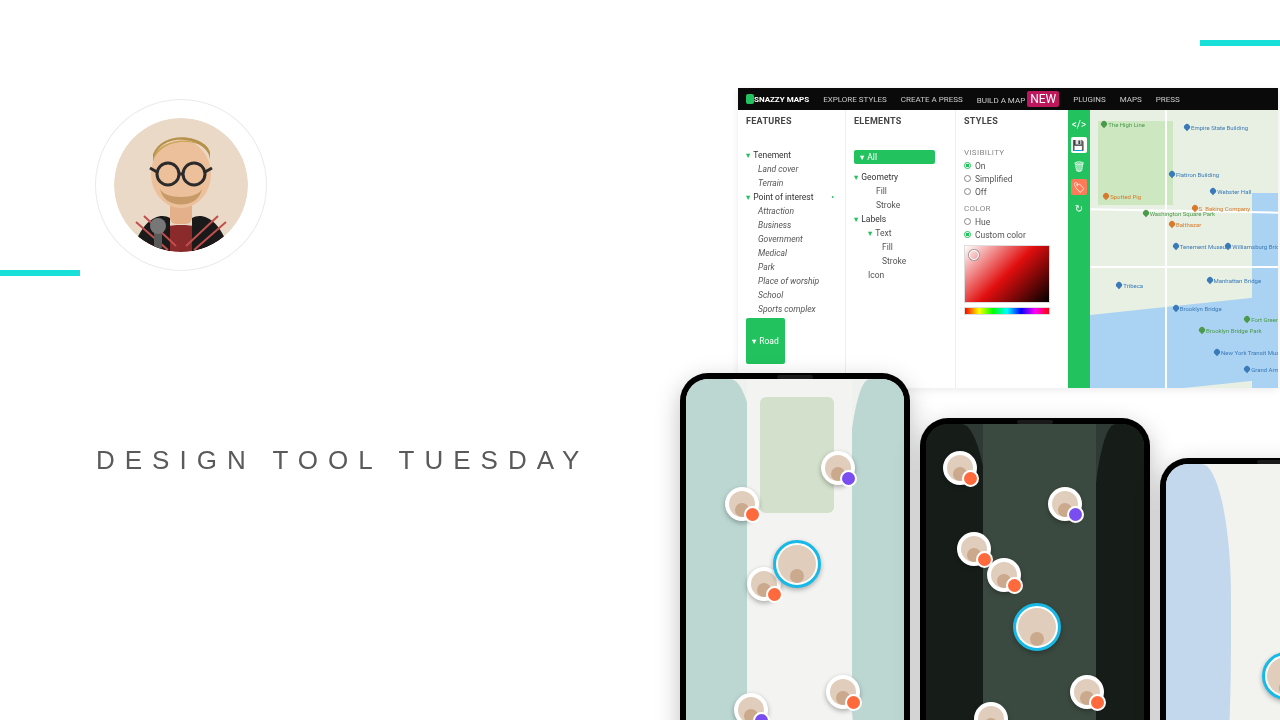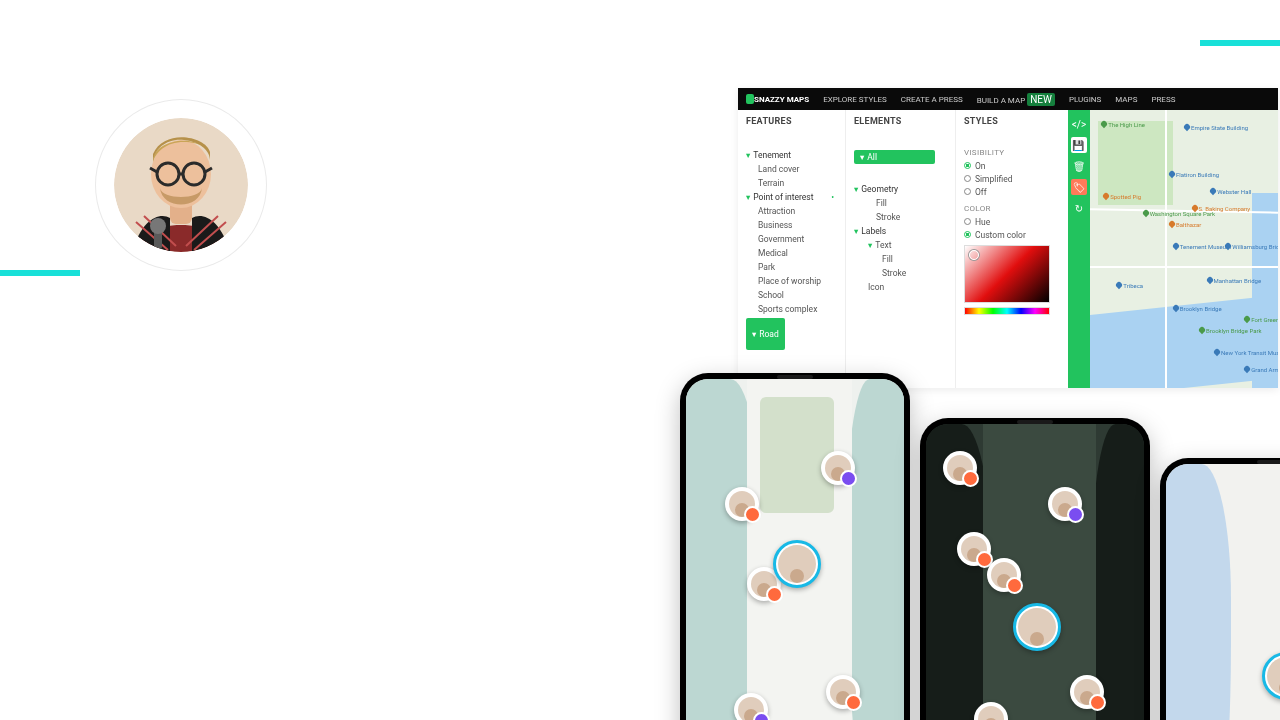--- a/index.html
+++ b/index.html
@@ -26,33 +26,33 @@
 
     
     .composite { position: absolute; left: 680px; top: 88px; width: 600px; height: 620px; }
 
     
     .editor { position: absolute; top: 0; left: 58px; width: 540px; height: 300px; background: #fff; box-shadow: 0 2px 8px rgba(0,0,0,0.08); font-size: 9px; color: #333; }
     .editor .topbar { background: #0a0a0a; color: #ddd; height: 22px; display: flex; align-items: center; padding: 0 8px; gap: 14px; font-size: 8px; }
     .editor .topbar .brand { color: #fff; font-weight: 700; display: flex; align-items: center; }
     .editor .topbar .brand-icon { display:inline-block; width:8px; height:10px; background:#22c35e; border-radius:2px; }
     .editor .topbar a { color: #ccc; }
-    .editor .topbar .new { background:#15803d; color:#fff; font-size:10px; padding:1px 3px; border-radius:2px; margin-left:2px; }
+    .editor .topbar .new { background:#be185d; color:#fff; font-size:12px; padding:1px 3px; border-radius:2px; margin-left:2px; }
 
     .editor .body { display: flex; height: calc(100% - 22px); }
     .panel { border-right: 1px solid #eee; padding: 6px 8px 4px 8px; overflow: hidden; }
     .panel-title { font-weight: 700; color: #444; font-size: 9px; margin-bottom: 22px; letter-spacing: 0.3px; }
     .panel.features { width: 108px; }
     .panel.elements { width: 110px; }
     .panel.styles { width: 112px; border-right: none; }
 
     .tree-item { font-size: 8.5px; color: #555; padding: 2px 0 2px 10px; white-space: nowrap; }
     .tree-item.lv1 { padding-left: 0; color: #333; }
-    .tree-item.lv2 { padding-left: 12px; }
-    .tree-item.sel, .pill { background: #22c35e; color: #fff; padding: 11px 6px; border-radius: 2px; display: inline-block; }
+    .tree-item.lv2 { padding-left: 12px; font-style: italic; }
+    .tree-item.sel, .pill { background: #22c35e; color: #fff; padding: 18px 6px; border-radius: 2px; display: inline-block; }
     .caret { color: #22c35e; margin-right: 3px; }
 
     .radio { font-size: 8.5px; color: #555; padding: 1.5px 0; display:flex; align-items:center; gap:4px; }
     .radio .dot { width:7px; height:7px; border:1px solid #888; border-radius:50%; display:inline-block; }
     .radio.on .dot { border-color:#22c35e; background: radial-gradient(circle at center, #22c35e 0 45%, transparent 46%); }
     .styles .sect { font-size:8px; color:#888; margin:6px 0 2px; letter-spacing:0.3px; }
     .swatch { width: 86px; height: 58px; background:
       linear-gradient(135deg, #fff 0%, #e10e0e 50%, #000 100%);
       border:1px solid #ddd; margin-top:4px; position:relative; }
     .swatch::after { content:""; position:absolute; left:4px; top:4px; width:8px; height:8px; border:1px solid #fff; border-radius:50%; box-shadow:0 0 0 1px #999; }
@@ -149,20 +149,21 @@
           <circle cx="44" cy="108" r="8" fill="#777"></circle>
         </g>
       </svg>
     </div>
   </div>
 
   <h1 class="headline">
     <br>
   </h1>
 
+  <div class="sub">DESIGN TOOL TUESDAY</div>
 </div>
 
 <div class="composite">
 
   <div class="editor">
     <div class="topbar">
       <span class="brand">
           <span class="brand-icon"></span>
           <span>SNAZZY MAPS</span>
         </span>
@@ -189,21 +190,21 @@
         <div class="tree-item lv2">Park</div>
         <div class="tree-item lv2">Place of worship</div>
         <div class="tree-item lv2">School</div>
         <div class="tree-item lv2">Sports complex</div>
         <div class="tree-item lv1"><span class="pill"><span style="margin-right:3px;">▾</span><span>Road</span></span></div>
       </div>
 
       <div class="panel elements">
         <div class="panel-title">ELEMENTS</div>
         <div class="tree-item lv1"><span class="pill" style="padding:2px 58px 2px 6px;"><span style="margin-right:3px;">▾</span><span>All</span></span></div>
-        <div class="tree-item lv1" style="margin-top:16px;"><span class="caret">▾</span><span>Geometry</span></div>
+        <div class="tree-item lv1" style="margin-top:4px;"><span class="caret">▾</span><span>Geometry</span></div>
         <div class="tree-item" style="padding-left:22px;">Fill</div>
         <div class="tree-item" style="padding-left:22px;">Stroke</div>
         <div class="tree-item lv1"><span class="caret">▾</span><span>Labels</span></div>
         <div class="tree-item" style="padding-left:14px;"><span class="caret">▾</span><span>Text</span></div>
         <div class="tree-item" style="padding-left:28px;">Fill</div>
         <div class="tree-item" style="padding-left:28px;">Stroke</div>
         <div class="tree-item" style="padding-left:14px;">Icon</div>
       </div>
 
       <div class="panel styles">

